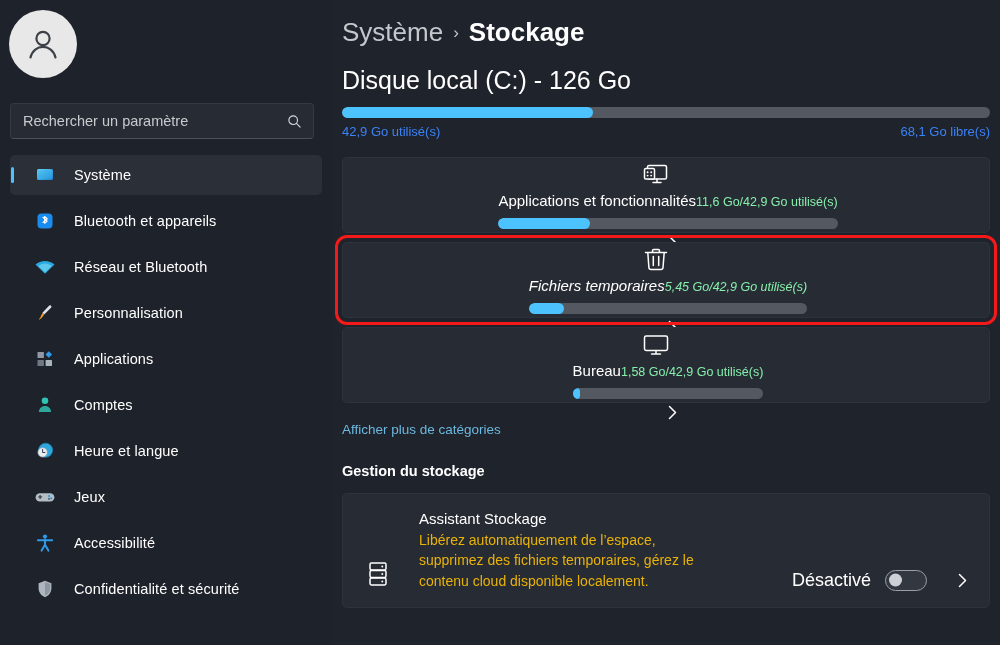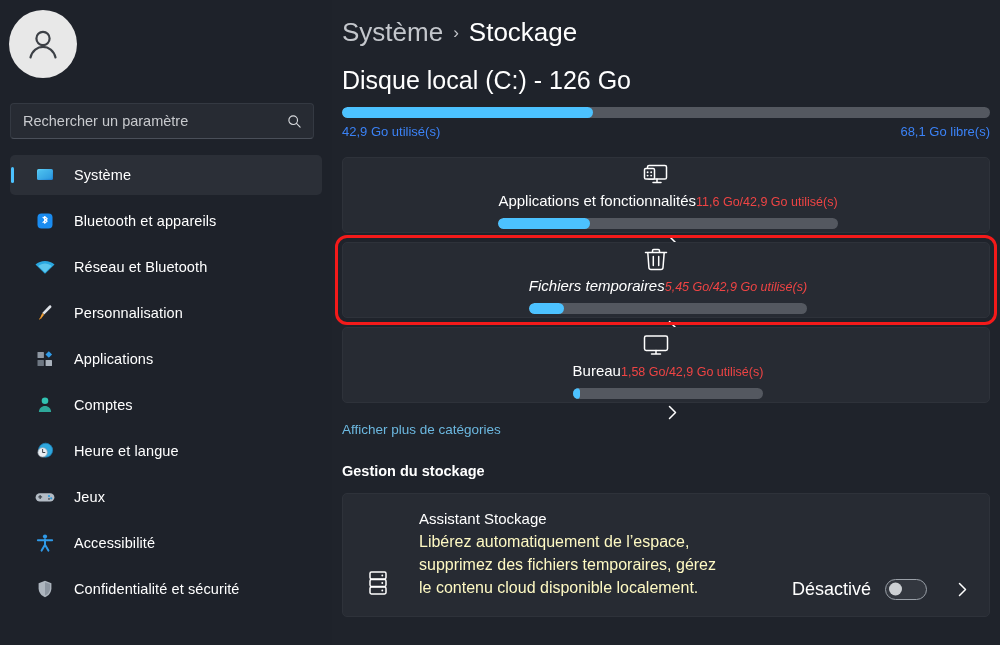--- a/index.html
+++ b/index.html
@@ -136,21 +136,21 @@
 
   .breadcrumb {
     display: flex;
     align-items: baseline;
     gap: 10px;
     padding: 17px 0 0 10px;
     font-size: 26px;
   }
   .bc-parent { color: #c4c7cc; font-weight: 400; }
   .bc-sep { color: #c4c7cc; font-size: 17px; position: relative; top: -3px; }
-  .bc-current { color: #ffffff; font-weight: 400; }
+  .bc-current { color: #ffffff; font-weight: 700; }
 
   .drive-title {
     padding: 18px 0 0 10px;
     font-size: 25px;
     color: #ffffff;
     font-weight: 400;
   }
 
   .drive-bar-wrap { padding: 12px 10px 0 10px; }
   .drive-bar {
@@ -193,21 +193,21 @@
     margin-right: 24px;
     color: #ffffff;
   }
   .card-body { flex: 1; min-width: 0; }
   .card-row {
     display: flex;
     align-items: baseline;
     justify-content: space-between;
   }
   .card-title { font-size: 15px; color: #ffffff; }
-  .card-value { font-size: 12.5px; color: #ef4444; }
+  .card-value { font-size: 12.5px; color: #86efac; }
   .card-bar {
     margin-top: 9px;
     height: 11px;
     border-radius: 6px;
     background: #545860;
     overflow: hidden;
   }
   .card-bar-fill { height: 100%; border-radius: 6px; background: #4cc2ff; }
   .chevron {
     width: 26px;
@@ -252,21 +252,21 @@
   }
   .wc-icon {
     width: 34px; height: 34px;
     flex: 0 0 34px;
     display: flex; align-items: center; justify-content: center;
     margin-right: 24px;
     color: #ffffff;
   }
   .wc-text { flex: 1; min-width: 0; }
   .wc-title { font-size: 15px; color: #ffffff; margin-bottom: 3px; }
-  .wc-desc { font-size: 16px; color: #fef9c3; line-height: 1.45; max-width: 300px; }
+  .wc-desc { font-size: 14px; color: #eab308; line-height: 1.45; max-width: 300px; }
   .wc-right { display: flex; align-items: center; gap: 14px; margin-left: 12px; }
   .toggle-label { font-size: 18px; color: #ffffff; }
   .toggle {
     width: 42px; height: 21px;
     border-radius: 11px;
     border: 1px solid #9aa0a8;
     background: #33373f;
     position: relative;
     cursor: pointer;
     flex: 0 0 42px;

